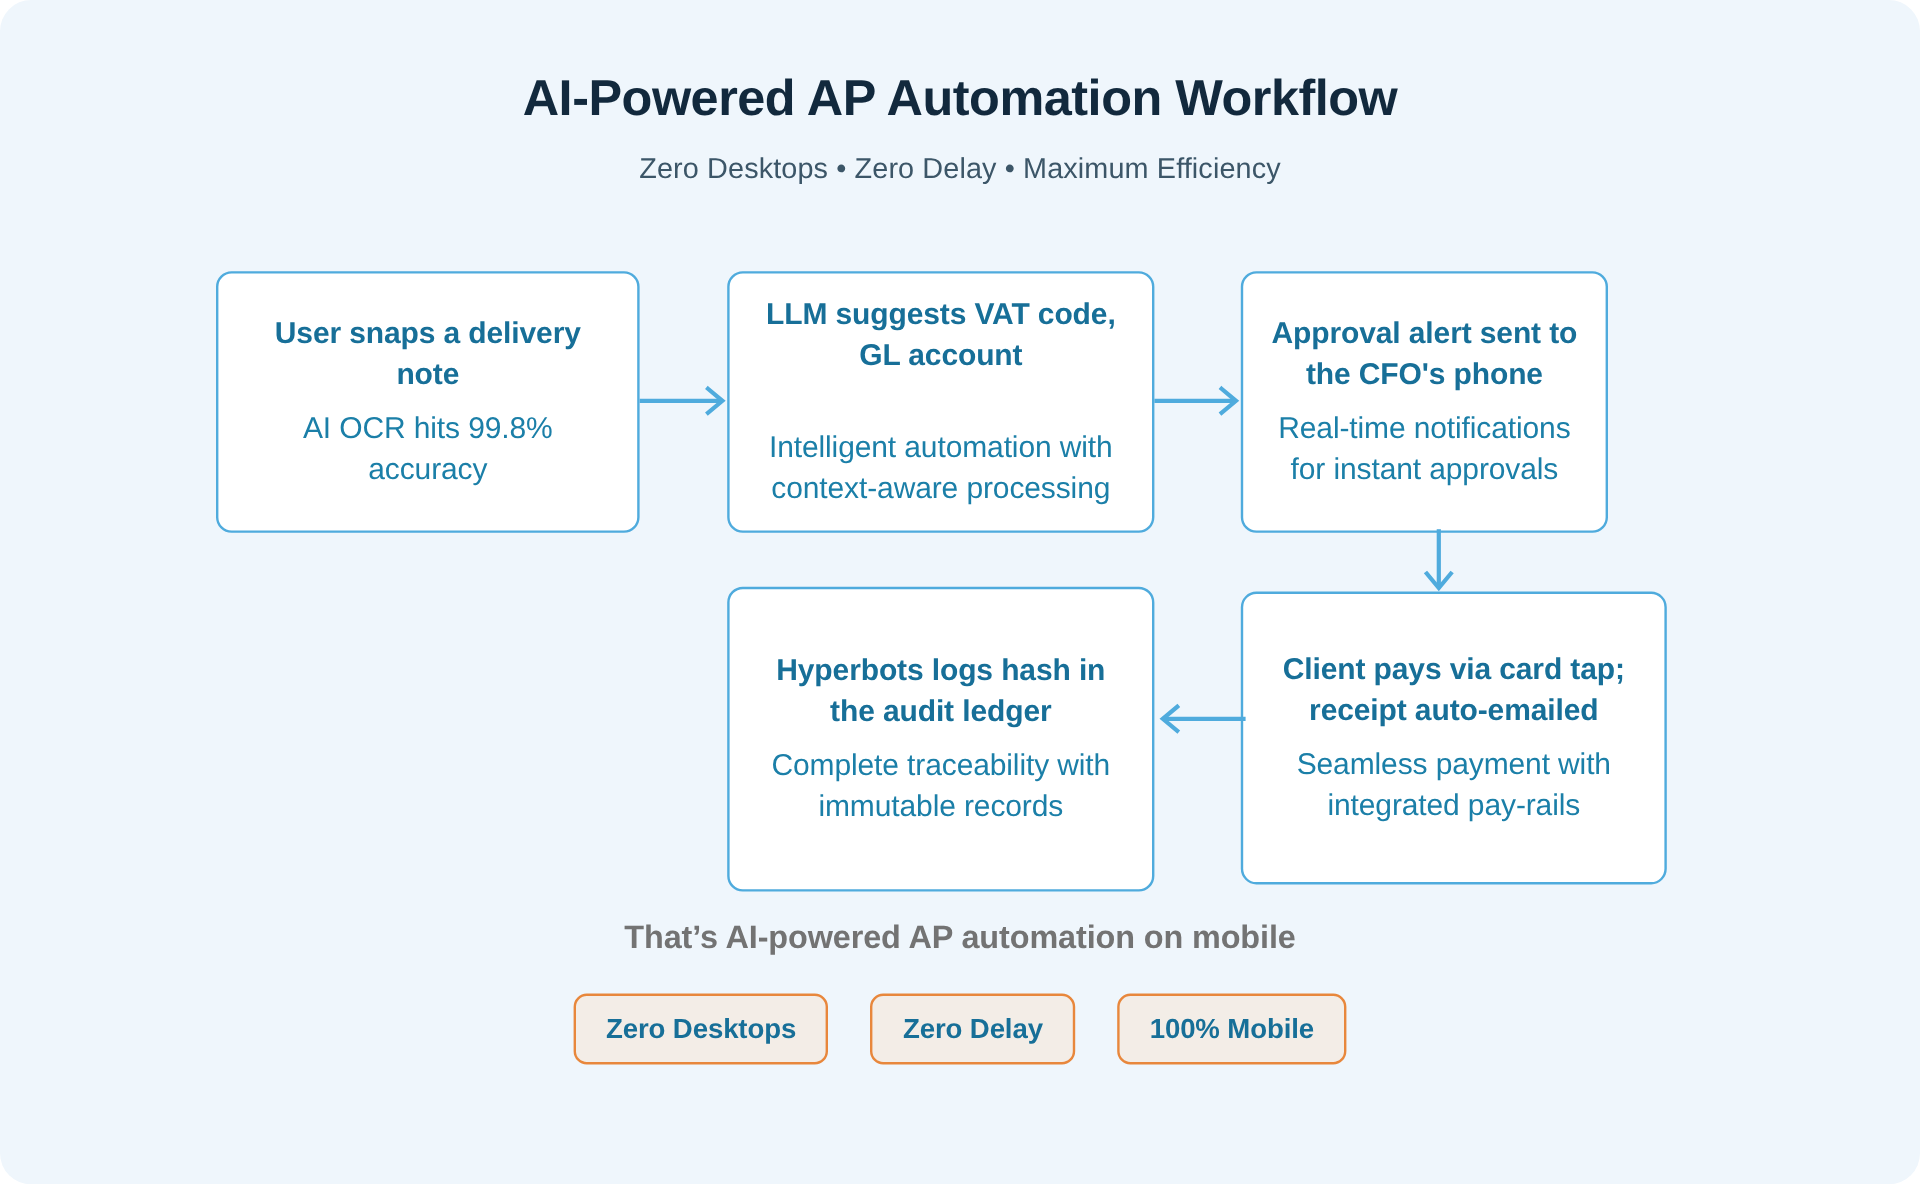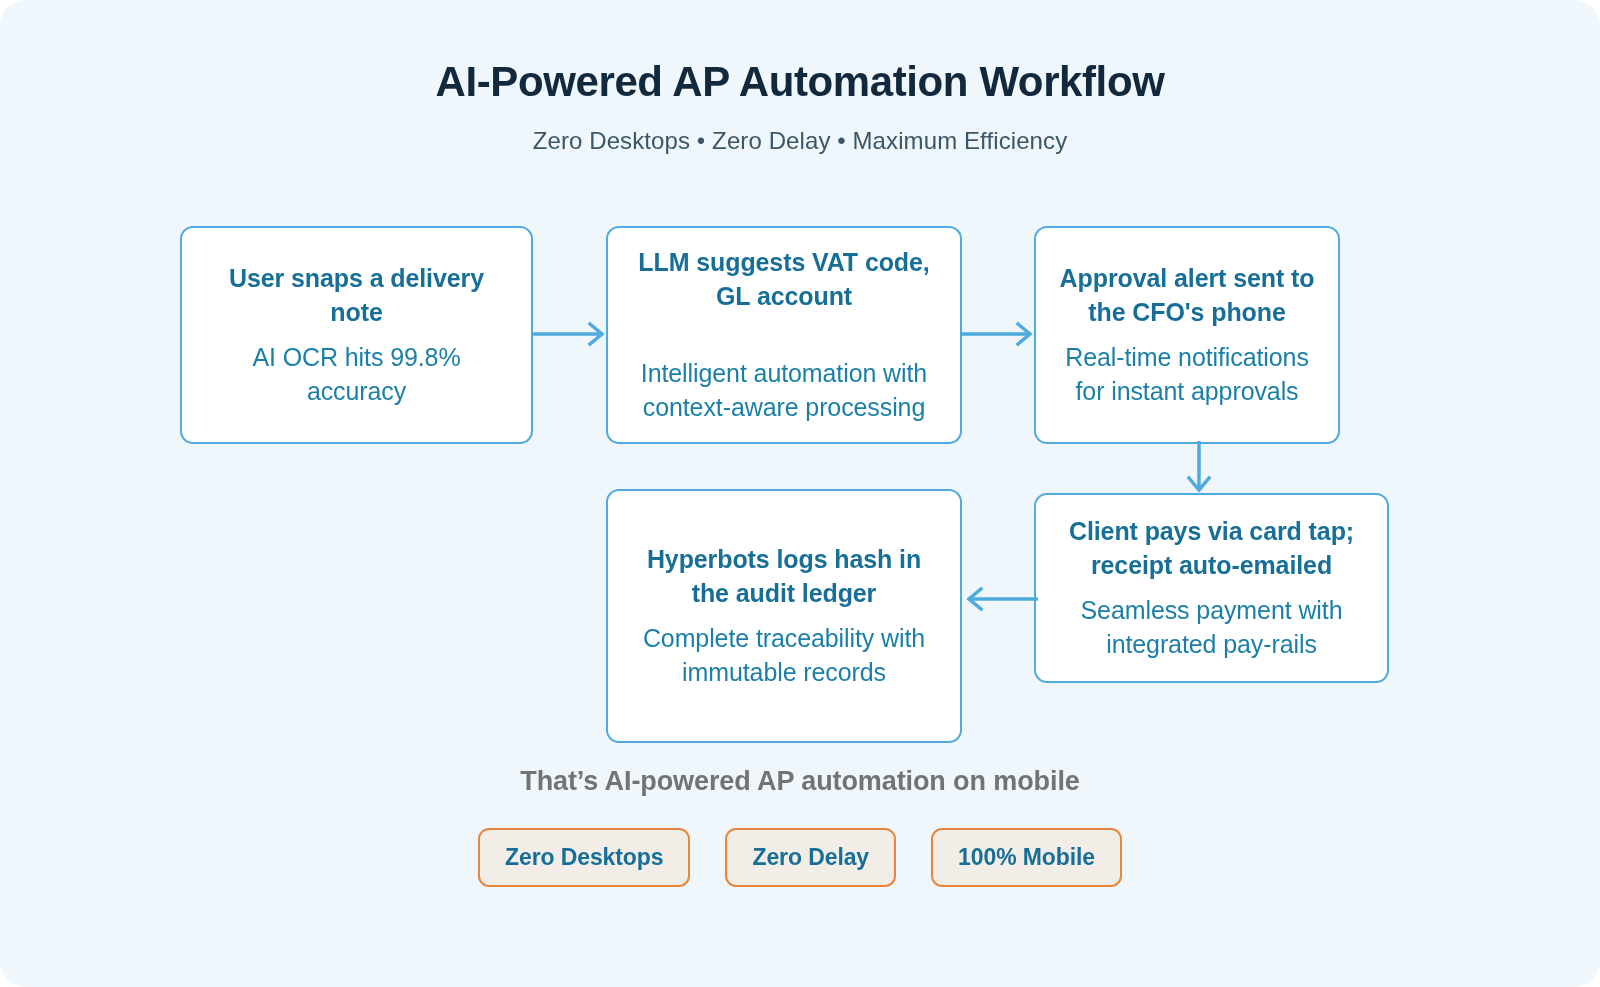--- a/index.html
+++ b/index.html
@@ -75,21 +75,21 @@
     font-weight: 400;
     color: #1b7fa8;
     line-height: 1.37;
     letter-spacing: -0.1px;
   }
 
   
   #card-1 { left: 180px;  top: 226px; width: 353px; height: 218px; }
   #card-2 { left: 606px;  top: 226px; width: 356px; height: 218px; gap: 32px; }
   #card-3 { left: 1034px; top: 226px; width: 306px; height: 218px; }
-  #card-4 { left: 1034px; top: 493px; width: 355px; height: 190px; justify-content: center; }
+  #card-4 { left: 1034px; top: 493px; width: 355px; height: 244px; justify-content: center; }
   #card-5 { left: 606px;  top: 489px; width: 356px; height: 254px; }
 
   
   .connector { position: absolute; }
   .connector svg { display: block; overflow: visible; }
 
   #arrow-1 { left: 533px; top: 321px; width: 76px; height: 26px; }
   #arrow-2 { left: 962px; top: 321px; width: 75px; height: 26px; }
   #arrow-3 { left: 1186px; top: 441px; width: 26px; height: 56px; }
   #arrow-4 { left: 962px; top: 586px; width: 76px; height: 26px; }

